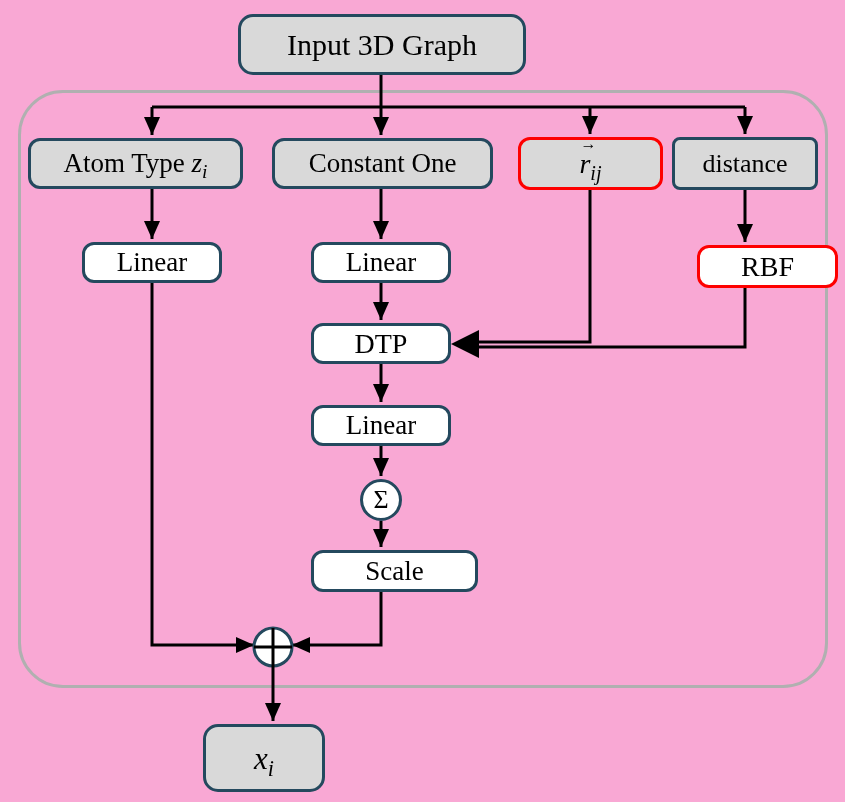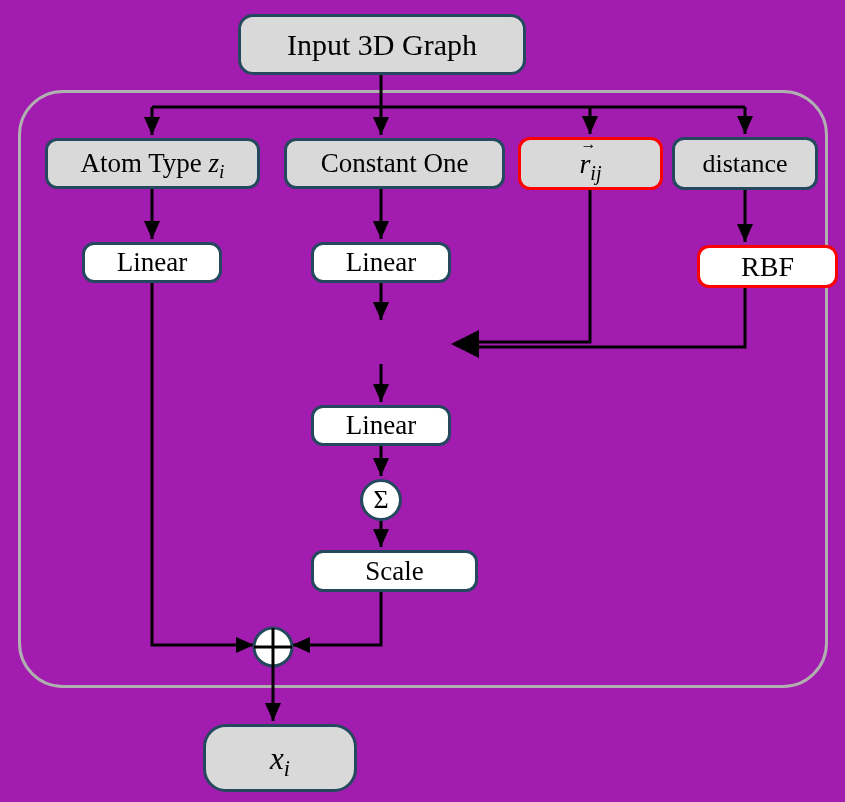--- a/index.html
+++ b/index.html
@@ -1,17 +1,17 @@
 <!DOCTYPE html>
 <html><head>
 <meta charset="utf-8">
 <style>
   html,body{margin:0;padding:0;background:#fff;}
   .stage{
-    position:relative;width:845px;height:802px;background:#a21caf;
+    position:relative;width:845px;height:802px;background:#f9a8d4;
     font-family:"Liberation Serif","DejaVu Serif",serif;color:#000;
     overflow:hidden;
   }
   .frame{
     position:absolute;left:18px;top:90px;width:810px;height:598px;
     box-sizing:border-box;border:3px solid #b0b0b0;border-radius:45px;
     background:transparent;z-index:1;
   }
   .edges{position:absolute;left:0;top:0;z-index:2;}
   .node{
@@ -22,32 +22,32 @@
   }
   .gray{background:#d9d9d9;}
   .redborder{border-color:#fe0000;}
   .node sub{font-style:italic;font-size:0.72em;line-height:0;transform:translateY(0.18em);}
   .mvar{font-style:italic;}
   .mwrap{position:relative;display:inline-block;}
   .vec-arrow{
     position:absolute;top:-14px;left:1px;font-size:16px;font-style:normal;line-height:1;
   }
   .n-input{left:238px;top:14px;width:288px;height:61px;border-radius:15px;font-size:30px;}
-  .n-atom{left:45px;top:138px;width:215px;height:51px;}
-  .n-const{left:284px;top:138px;width:221px;height:51px;}
+  .n-atom{left:28px;top:138px;width:215px;height:51px;}
+  .n-const{left:272px;top:138px;width:221px;height:51px;}
   .n-rvec{left:518px;top:137px;width:145px;height:53px;font-size:28px;}
-  .n-dist{left:672px;top:137px;width:146px;height:53px;font-size:26px;}
+  .n-dist{left:672px;top:137px;width:146px;height:53px;font-size:26px;border-radius:8px;}
   .n-lin1{left:82px;top:242px;width:140px;height:41px;}
   .n-lin2{left:311px;top:242px;width:140px;height:41px;}
   .n-rbf{left:676px;top:245px;width:141px;height:43px;font-size:28px;margin-left:21px;}
   .n-dtp{left:311px;top:323px;width:140px;height:41px;font-size:28px;}
   .n-lin3{left:311px;top:405px;width:140px;height:41px;}
   .n-sum{left:360px;top:479px;width:42px;height:42px;border-radius:50%;font-size:26px;}
   .n-scale{left:311px;top:550px;width:167px;height:42px;}
-  .n-out{left:203px;top:724px;width:154px;height:68px;border-radius:23px;font-size:31px;}
+  .n-out{left:203px;top:724px;width:122px;height:68px;border-radius:15px;font-size:31px;}
 </style>
 </head>
 <body>
 
 <div class="stage">
 
   <div class="frame"></div>
 
   <svg class="edges" width="845" height="802" viewBox="0 0 845 802">
     <defs>
@@ -111,20 +111,23 @@
   </div>
 
   <div class="node n-lin2">
     <span>Linear</span>
   </div>
 
   <div class="node n-rbf redborder">
     <span>RBF</span>
   </div>
 
+  <div class="node n-dtp">
+    <span>DTP</span>
+  </div>
 
   <div class="node n-lin3">
     <span>Linear</span>
   </div>
 
   <div class="node n-sum">
     <span>Σ</span>
   </div>
 
   <div class="node n-scale">

